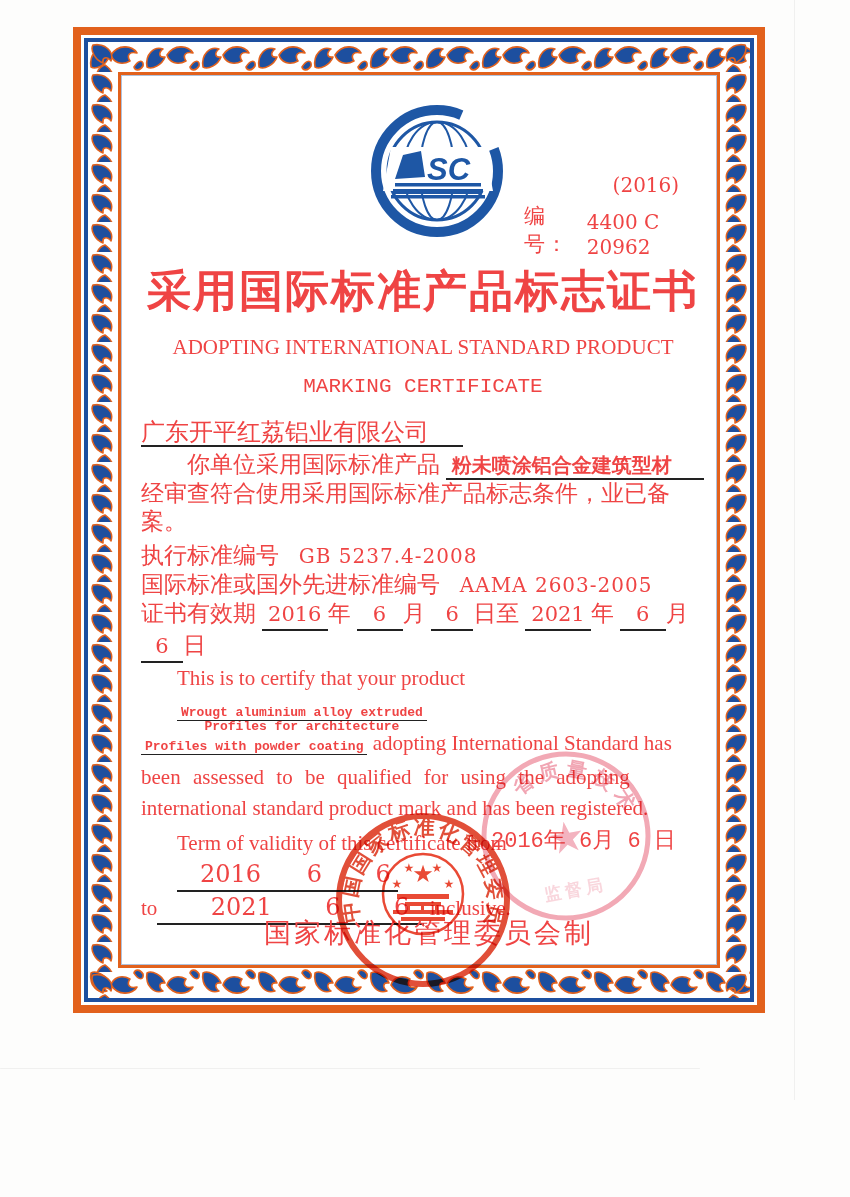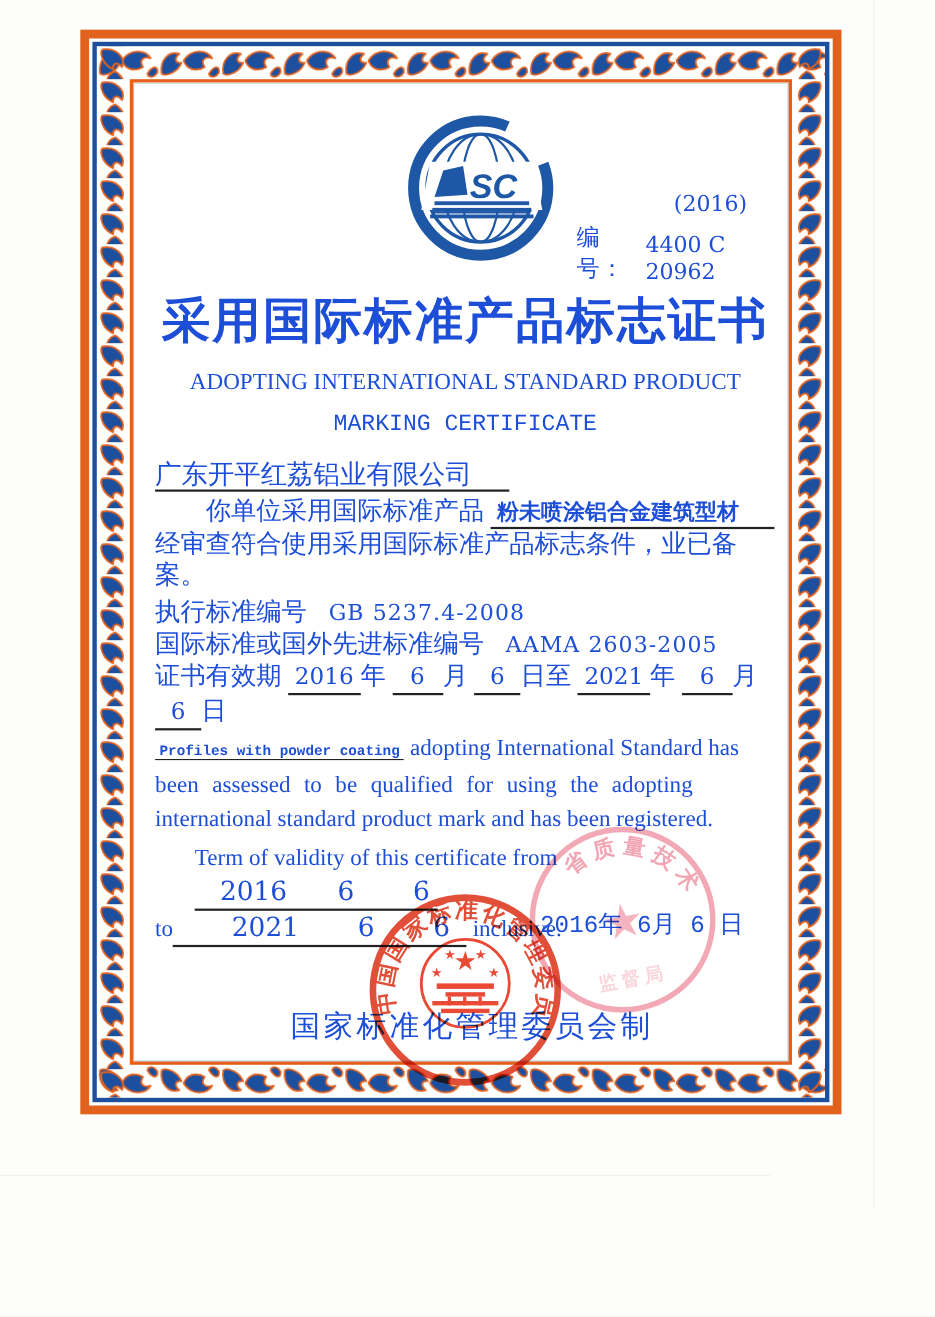--- a/index.html
+++ b/index.html
@@ -1,20 +1,20 @@
 <!DOCTYPE html>
 <html><head>
 <meta charset="utf-8">
 <style>
   * { margin:0; padding:0; box-sizing:border-box; }
   html,body { background:#e9e7e2; }
   .page {
     position:relative; width:850px; height:1197px; margin:0 auto;
     background:#fdfdfc; overflow:hidden;
-    font-family:"Liberation Serif", serif; color:#1d4ed8;
+    font-family:"Liberation Serif", serif; color:#ef4444;
   }
   .scan-seam-r { position:absolute; top:0; right:55px; width:1px; height:1100px; background:rgba(0,0,0,.05); }
   .scan-seam-b { position:absolute; left:0; top:1068px; width:700px; height:1px; background:rgba(0,0,0,.05); border-radius:40px; }
 
   
   .frame { position:absolute; left:73px; top:27px; width:692px; height:986px; border:8px solid #e2611c; background:#fff; }
   .frame-blue { position:absolute; inset:3px; border:4px solid #1d4f9f; }
   .strip { position:absolute; display:block; }
   .strip-top    { left:0; top:0; width:100%; height:30px; }
   .strip-bottom { left:0; bottom:0; width:100%; height:30px; transform:scaleY(-1); }
@@ -195,20 +195,27 @@
     <div class="cnline l-valid">
       <span>证书有效期</span>
       <span class="blank b-year">2016</span><span>年</span>
       <span class="blank b-mon">6</span><span>月</span>
       <span class="blank b-day">6</span><span>日至</span>
       <span class="blank b-year">2021</span><span>年</span>
       <span class="blank b-mon">6</span><span>月</span>
       <span class="blank b-day">6</span><span>日</span>
     </div>
 
+    <div class="en en-l1">
+      <span>This is to certify that your product</span>
+      <span class="en-stack">
+        <span class="en-fill">Wrougt aluminium alloy extruded</span>
+        <span class="sub">Profiles for architecture</span>
+      </span>
+    </div>
     <div class="en">
       <span class="en-fill">Profiles with powder coating</span><span> adopting International Standard has</span>
     </div>
     <div class="en en-l3">been assessed to be qualified  for using the adopting</div>
     <div class="en">international standard product mark and has been registered.</div>
 
     <div class="en term1">
       <span>Term of validity of this certificate from</span><span class="blank-en">   2016      6       6 </span>
     </div>
     <div class="en">

